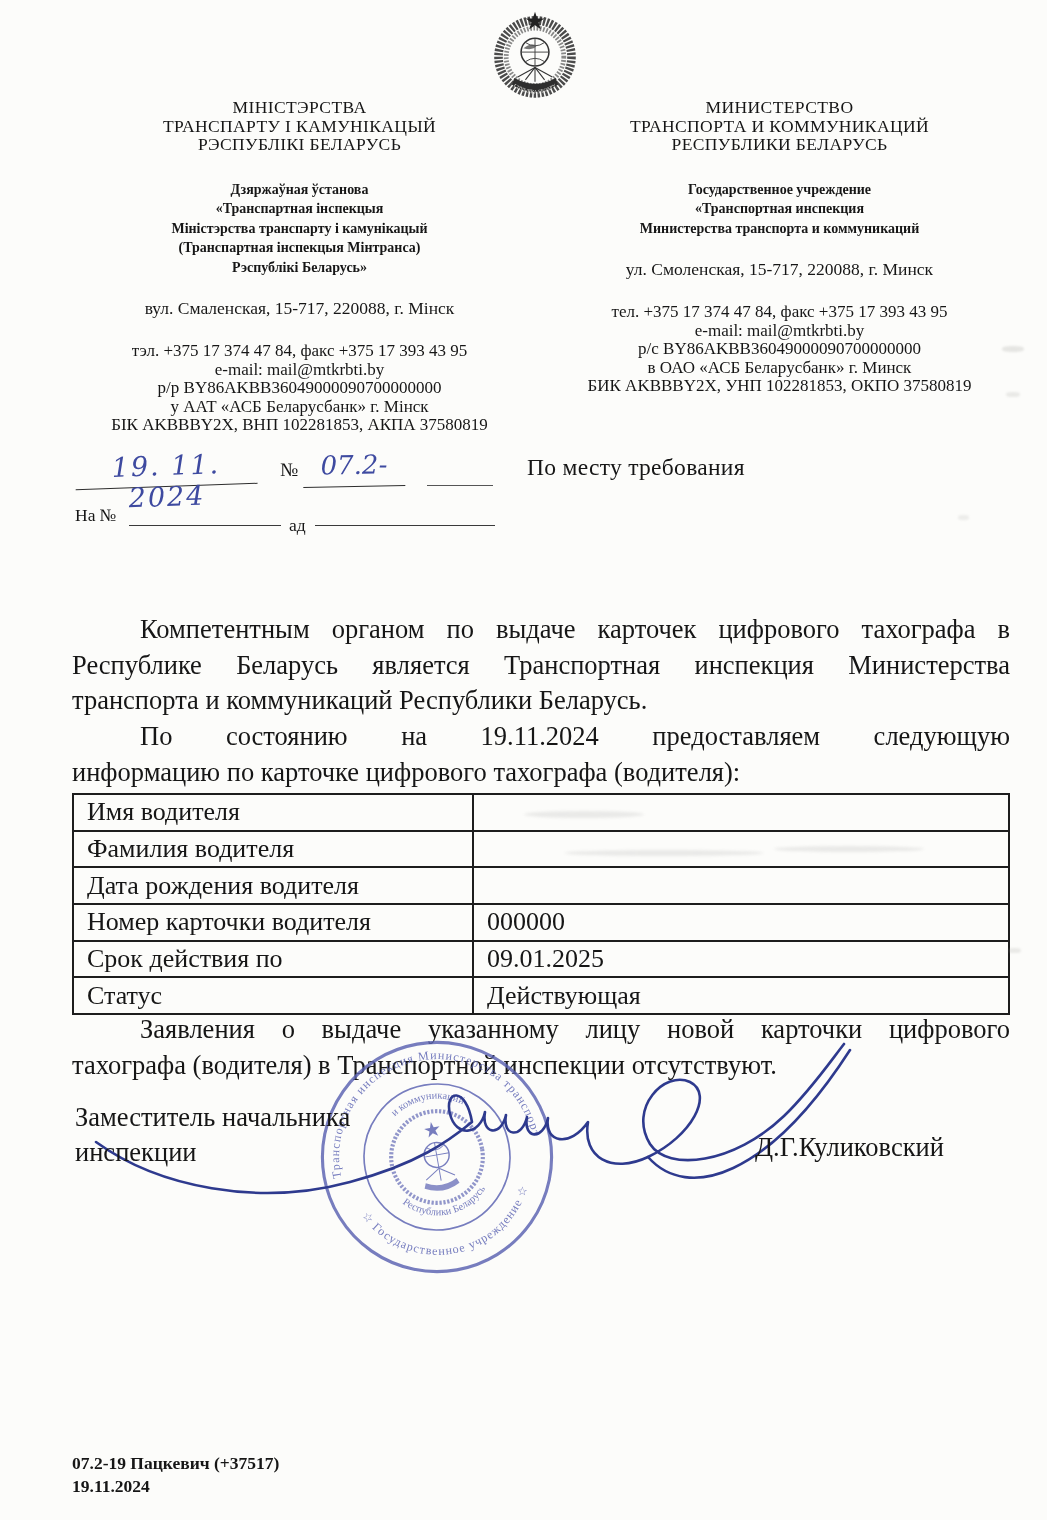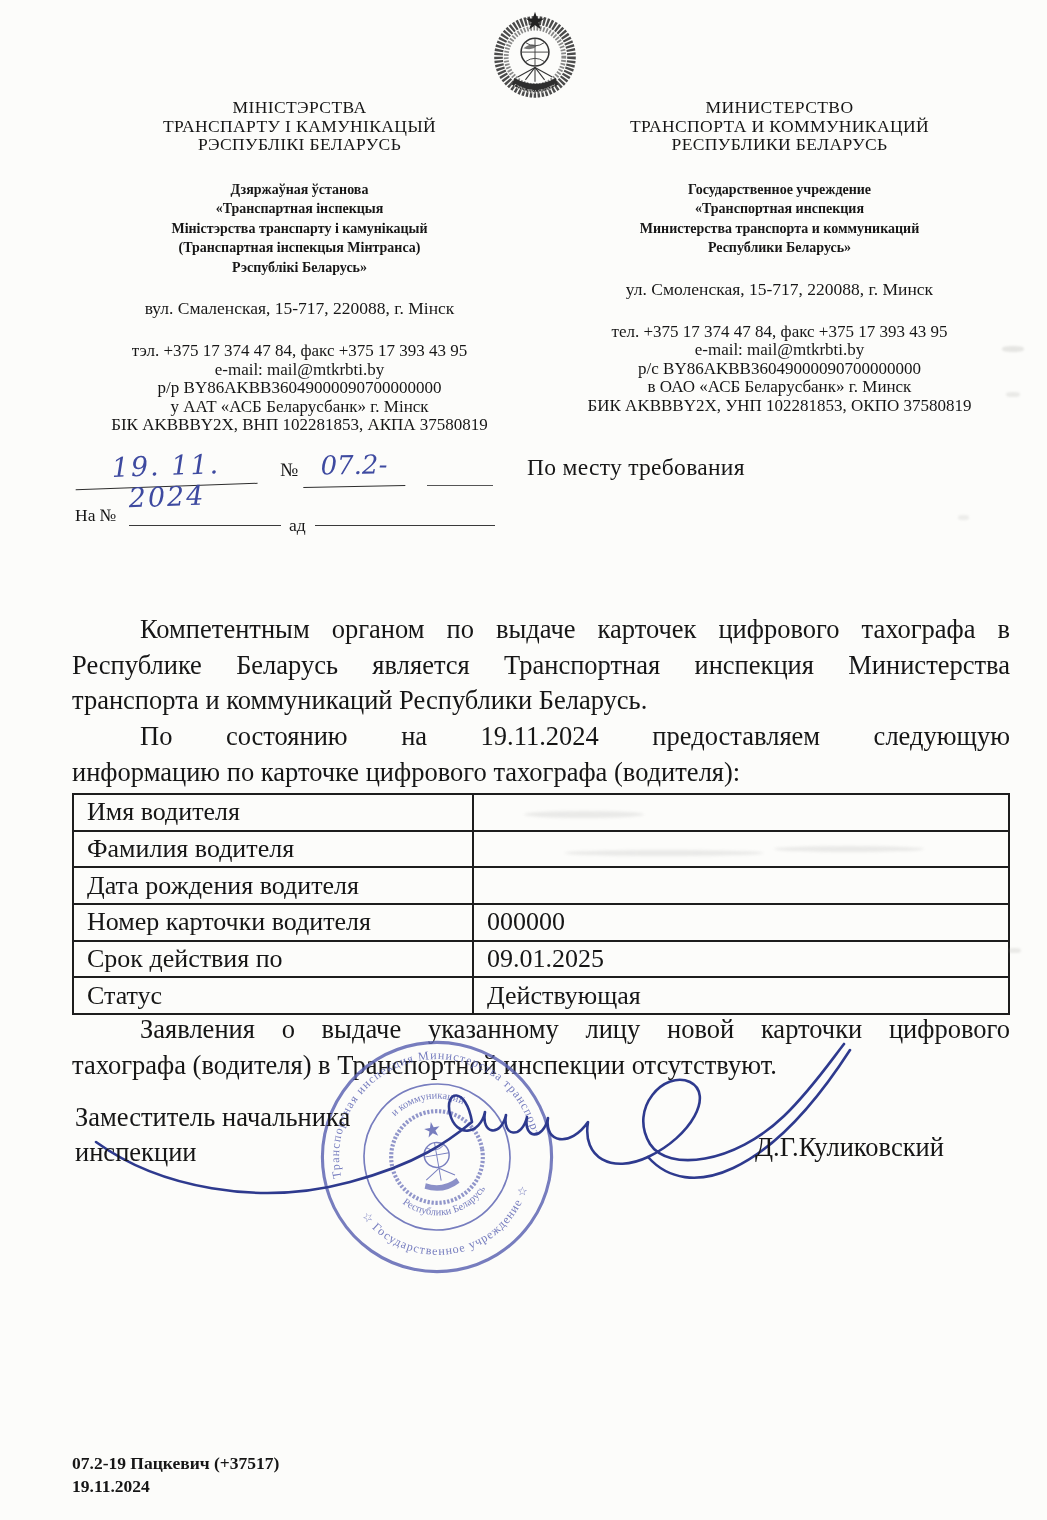--- a/index.html
+++ b/index.html
@@ -112,21 +112,20 @@
   </div>
 
   <div class="head-col col-right">
     <div class="ministry-line">МИНИСТЕРСТВО</div>
     <div class="ministry-line">ТРАНСПОРТА И КОММУНИКАЦИЙ</div>
     <div class="ministry-line">РЕСПУБЛИКИ БЕЛАРУСЬ</div>
     <div class="org-block">
       <div class="org-line">Государственное учреждение</div>
       <div class="org-line">«Транспортная инспекция</div>
       <div class="org-line">Министерства транспорта и коммуникаций</div>
-      <div class="org-line">Республики Беларусь»</div>
     </div>
     <div class="addr-line">ул. Смоленская, 15-717, 220088, г. Минск</div>
     <div class="contact-block">
       <div class="contact-line">тел. +375 17 374 47 84, факс +375 17 393 43 95</div>
       <div class="contact-line">e-mail: mail@mtkrbti.by</div>
       <div class="contact-line">р/с BY86AKBB36049000090700000000</div>
       <div class="contact-line">в ОАО «АСБ Беларусбанк» г. Минск</div>
       <div class="contact-line">БИК AKBBBY2X, УНП 102281853, ОКПО 37580819</div>
     </div>
   </div>

